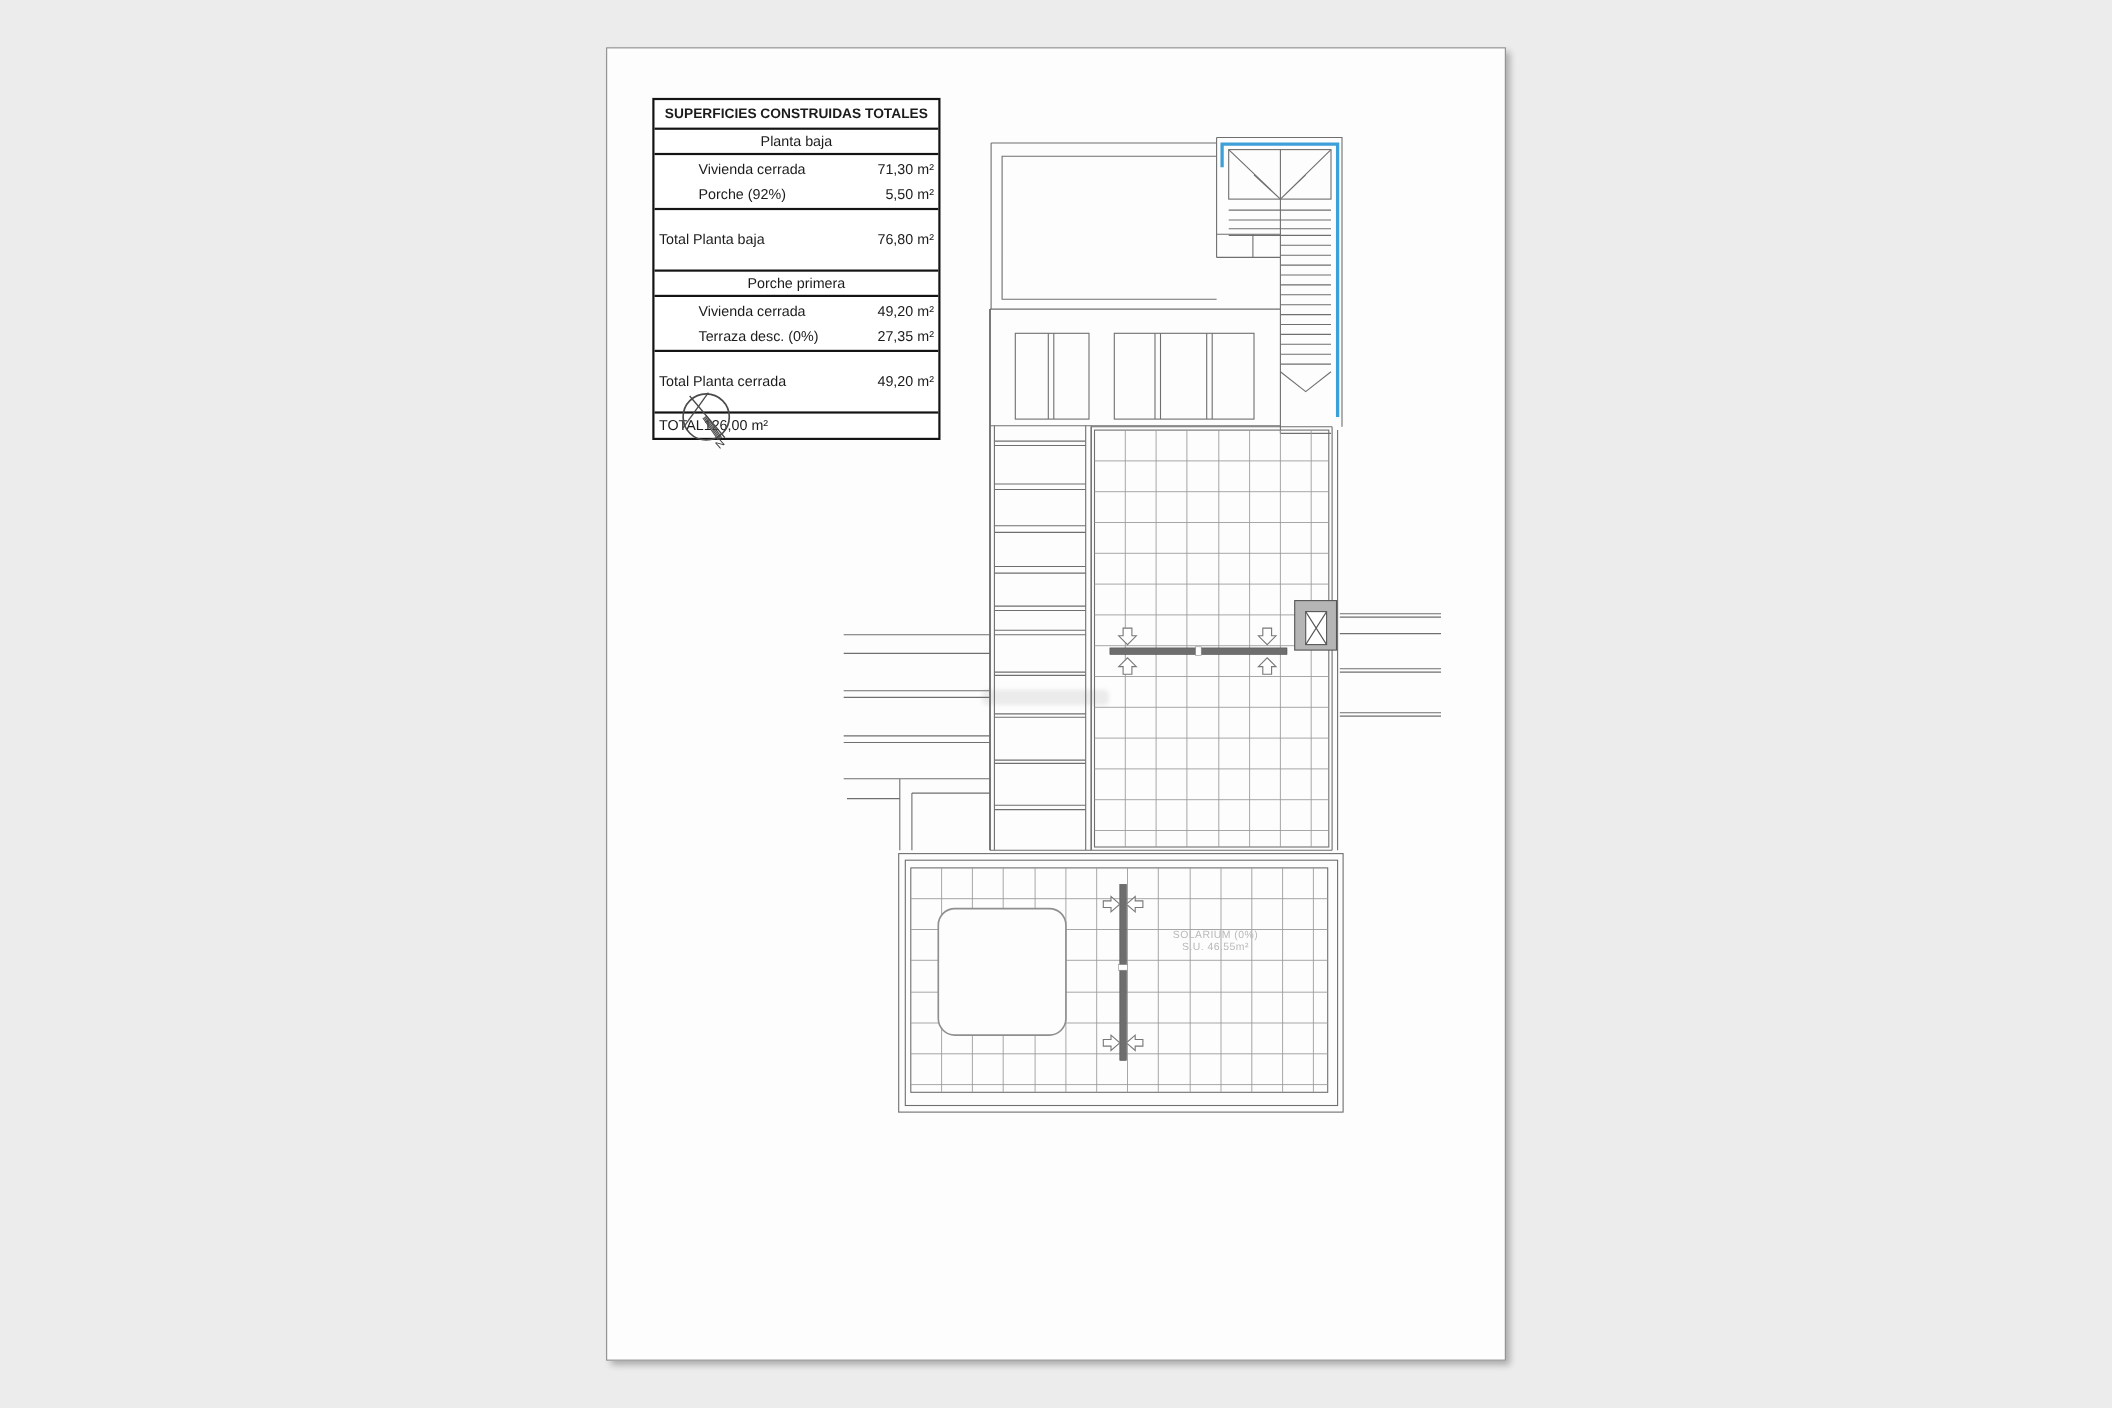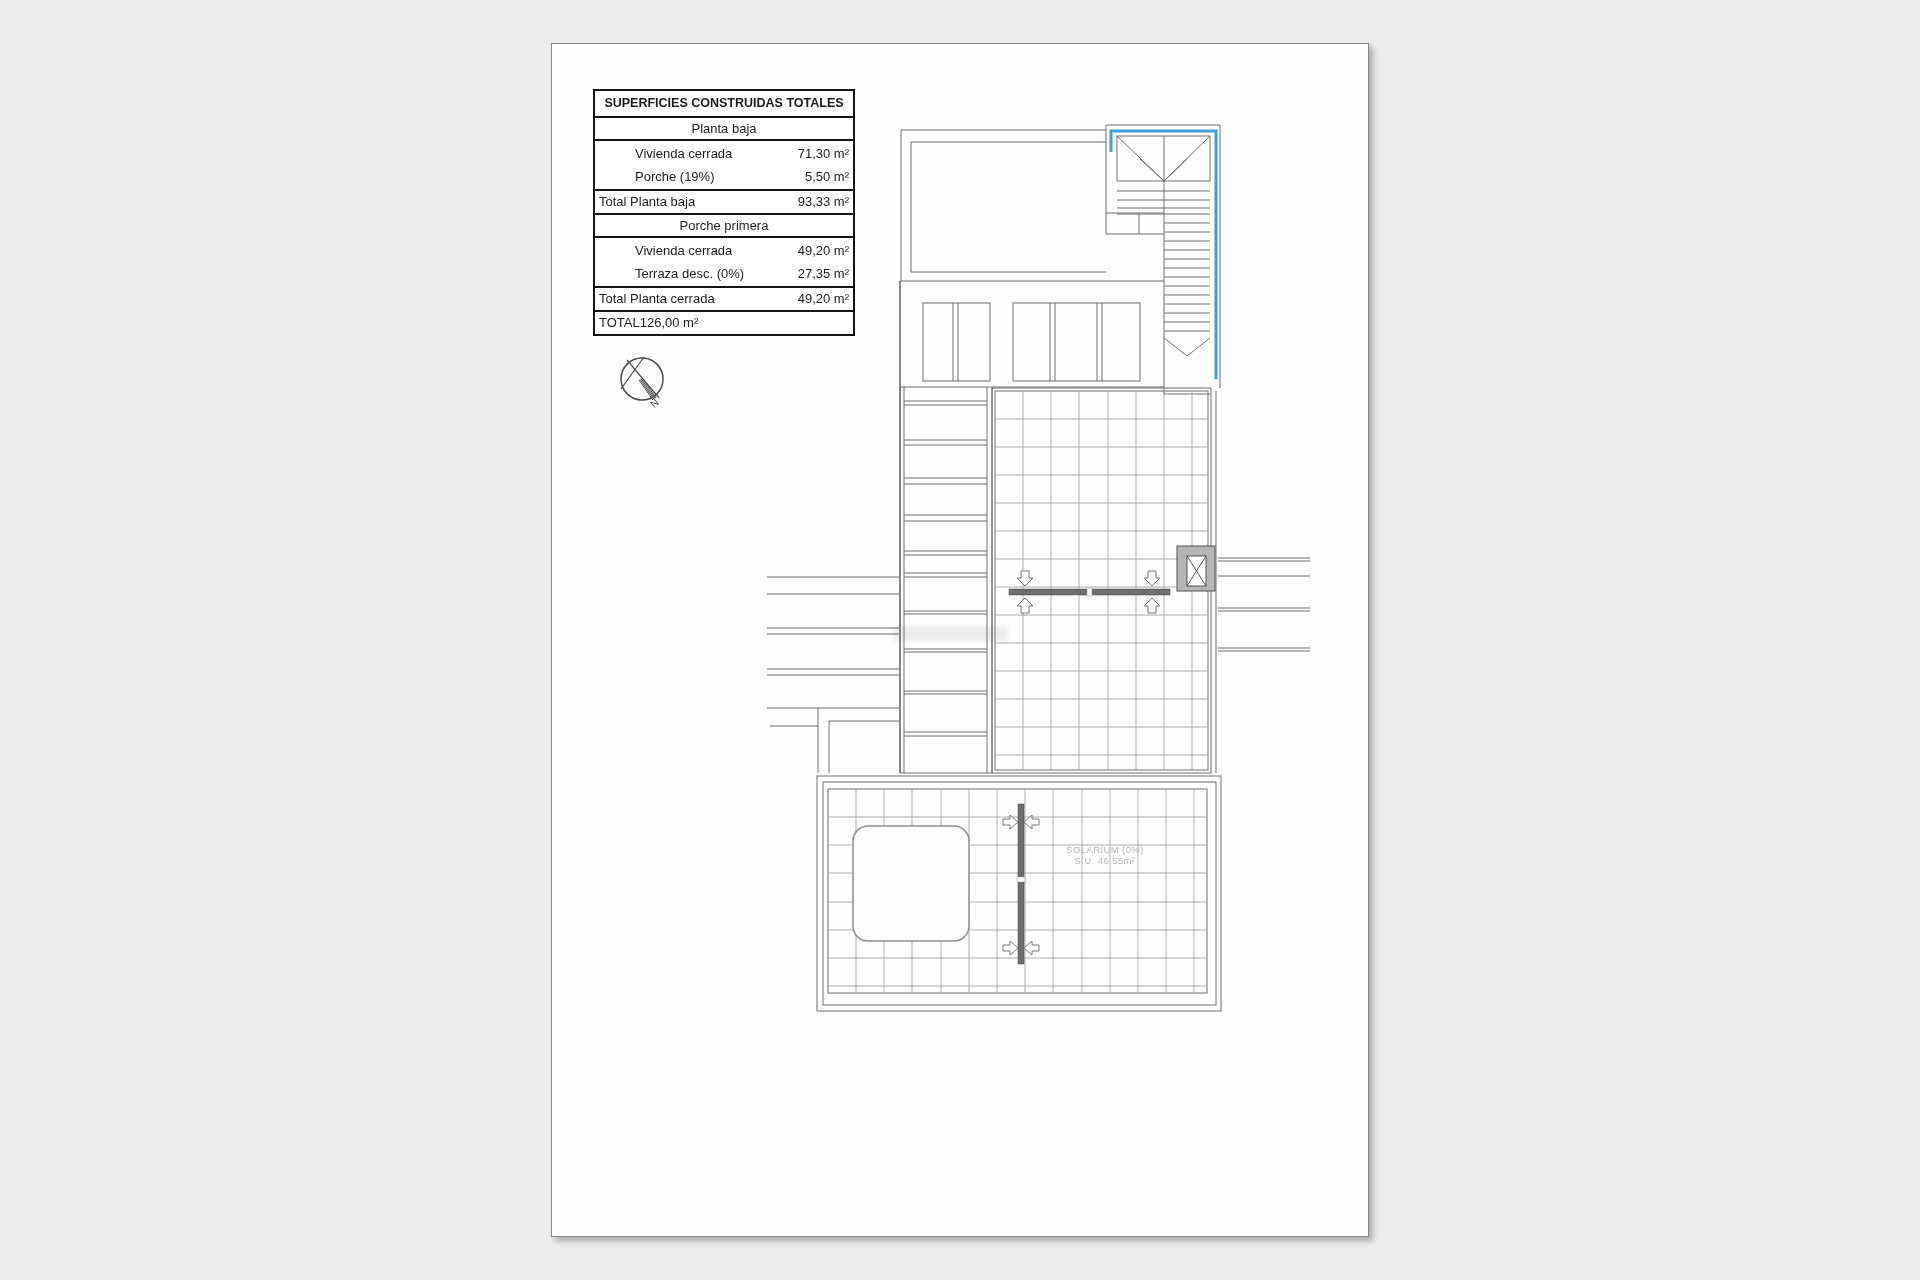--- a/index.html
+++ b/index.html
@@ -8,21 +8,21 @@
   .page{position:absolute;left:551px;top:43px;width:818px;height:1194px;background:#fdfdfd;
         border:1px solid #8a8a8a;box-shadow:4px 4px 6px rgba(0,0,0,.28);box-sizing:border-box;}
   
   .tbl{position:absolute;left:41px;top:45px;width:262px;border:2px solid #141414;
        background:#fff;color:#1b1b1b;font-size:13px;box-sizing:border-box;}
   .tbl-title{height:25px;line-height:25px;text-align:center;font-weight:600;font-size:12.5px;
              border-bottom:2px solid #141414;}
   .tbl-sec{height:21px;line-height:21px;text-align:center;border-bottom:2px solid #141414;}
   .tbl-block{border-bottom:2px solid #141414;padding:1px 0;}
   .tbl-row{height:23px;line-height:23px;display:flex;justify-content:space-between;padding:0 4px;margin-left:36px;}
-  .tbl-total{height:22px;line-height:22px;display:flex;justify-content:space-between;padding:0 4px;
+  .tbl-total{height:22px;line-height:22px;display:flex;justify-content:space-between;padding:16px 4px;
              border-bottom:2px solid #141414;}
   .tbl-grand{height:22px;line-height:22px;display:flex;justify-content:flex-start;padding:0 4px;}
   
   svg{position:absolute;left:0;top:0;}
   .ln{stroke:#6f6f6f;stroke-width:1;fill:none;}
   .w2{stroke:#6f6f6f;stroke-width:1.7;fill:none;}
   .grid{stroke:#9b9b9b;stroke-width:.8;fill:none;}
   .blue{stroke:#3f9fd8;stroke-width:3;fill:none;}
   .arrow{fill:#ffffff;stroke:#777;stroke-width:1;}
   .bar{fill:#6e6e6e;stroke:#4a4a4a;stroke-width:.5;}
@@ -41,27 +41,27 @@
 
     <div class="tbl">
       <div class="tbl-title">SUPERFICIES CONSTRUIDAS TOTALES</div>
       <div class="tbl-sec">Planta baja</div>
       <div class="tbl-block">
         <div class="tbl-row">
           <span>Vivienda cerrada</span>
           <span>71,30 m²</span>
         </div>
         <div class="tbl-row">
-          <span>Porche (19%)</span>
+          <span>Porche (92%)</span>
           <span>5,50 m²</span>
         </div>
       </div>
       <div class="tbl-total">
         <span>Total Planta baja</span>
-        <span>93,33 m²</span>
+        <span>76,80 m²</span>
       </div>
       <div class="tbl-sec">Porche primera</div>
       <div class="tbl-block">
         <div class="tbl-row">
           <span>Vivienda cerrada</span>
           <span>49,20 m²</span>
         </div>
         <div class="tbl-row">
           <span>Terraza desc. (0%)</span>
           <span>27,35 m²</span>

